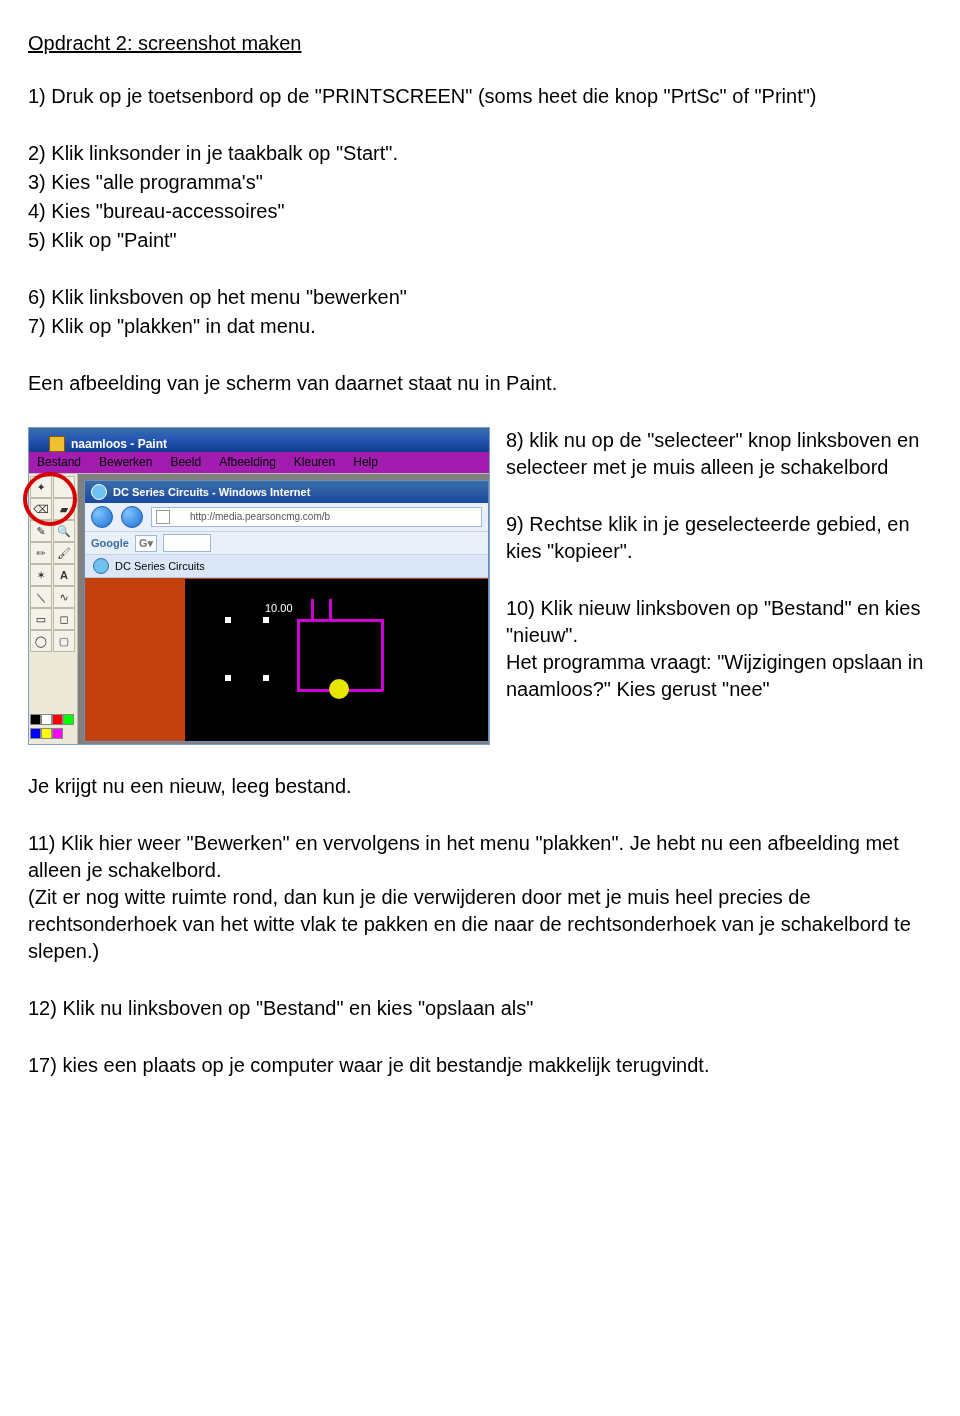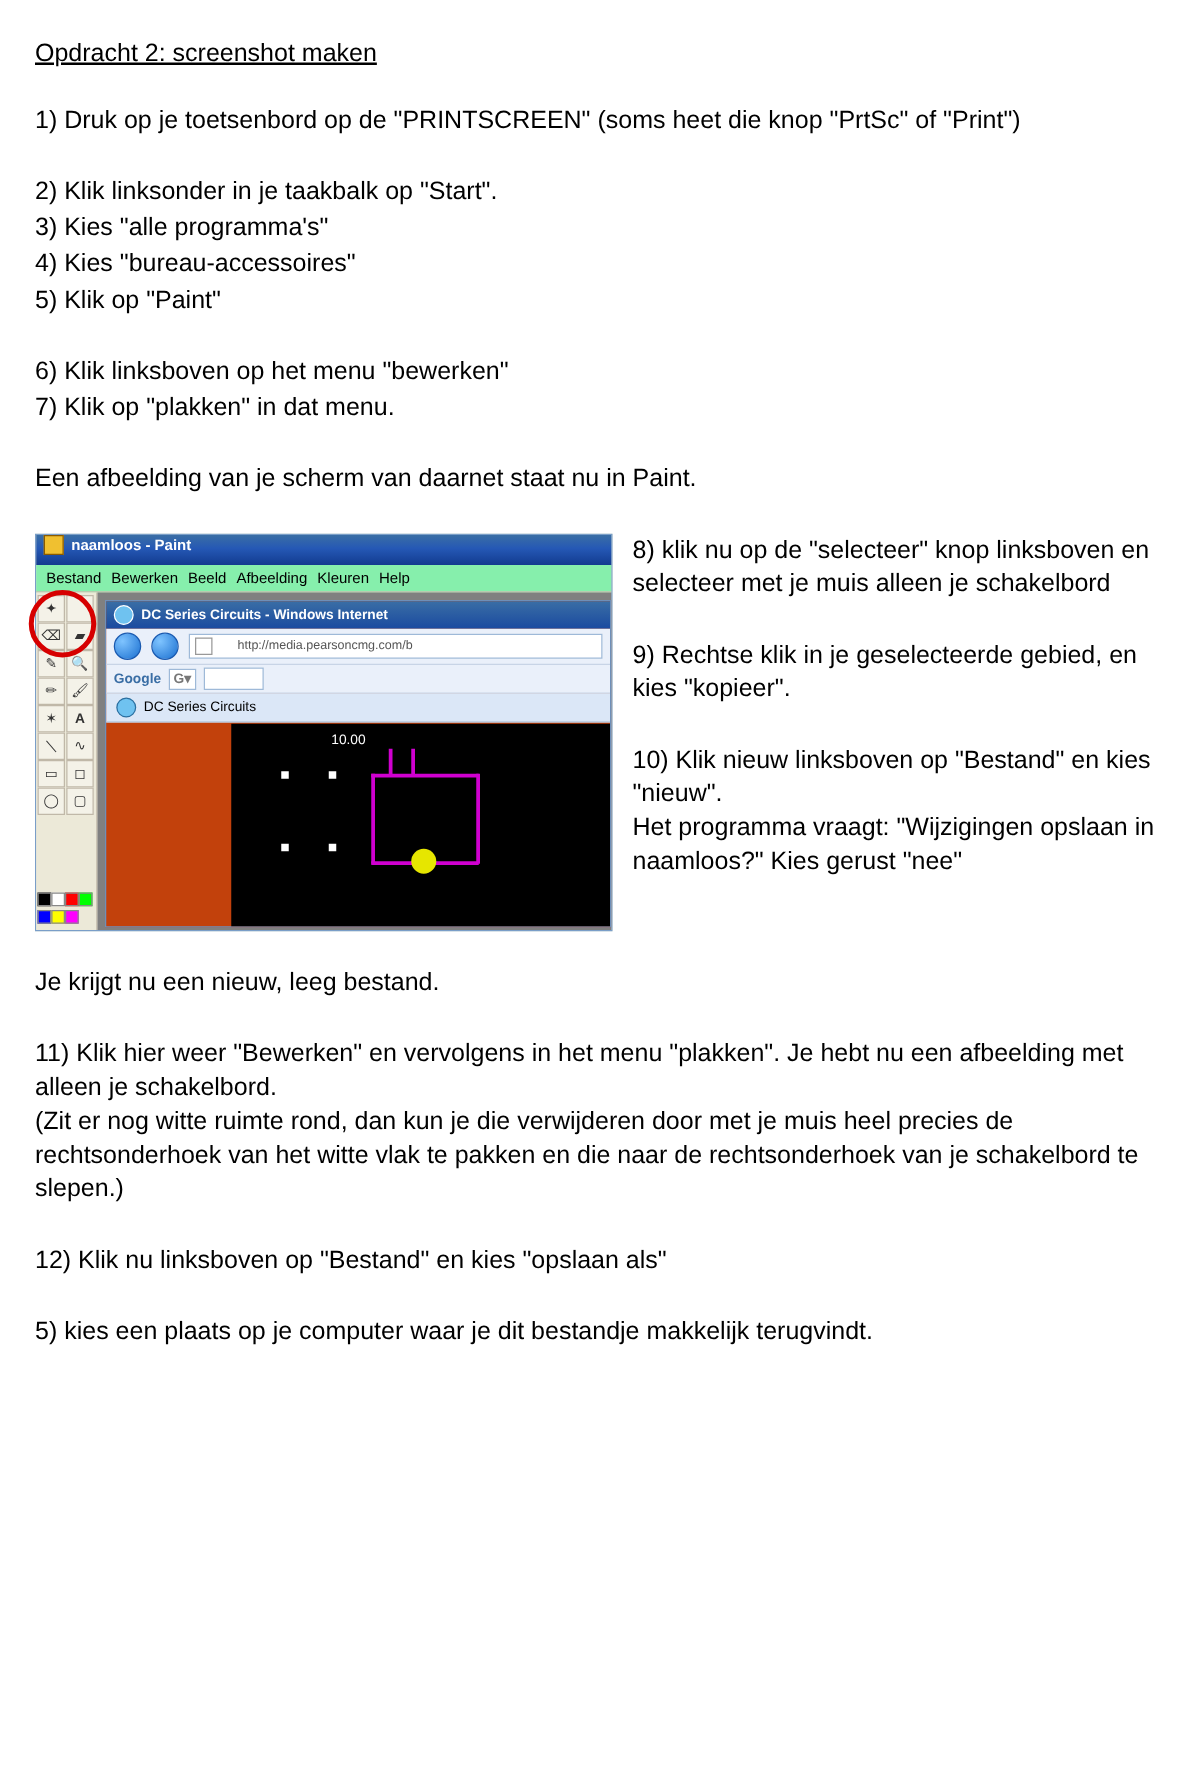--- a/index.html
+++ b/index.html
@@ -8,23 +8,23 @@
   .para{margin:0 0 30px 0}
   .group{margin-bottom:30px}
   .group p{margin:0 0 2px 0}
   .two-col{display:flex;gap:16px;margin-bottom:28px;align-items:flex-start}
   .img-wrap{flex:0 0 460px}
   .side{flex:1}
   .side p{margin:0 0 30px 0}
   .side p:last-child{margin-bottom:0}
   
   .paint{width:460px;border:1px solid #7a9ec8;font-family:Tahoma,Verdana,sans-serif;font-size:12px;background:#ece9d8}
-  .titlebar{height:24px;background:linear-gradient(180deg,#3a6ea5 0%,#2558b5 45%,#123b8f 100%);color:#fff;display:flex;align-items:flex-start;gap:6px;padding:0 6px;font-weight:bold}
+  .titlebar{height:24px;background:linear-gradient(180deg,#3a6ea5 0%,#2558b5 45%,#123b8f 100%);color:#fff;display:flex;align-items:flex-end;gap:6px;padding:0 20px;font-weight:bold}
   .titlebar .ticon{width:14px;height:14px;background:#f0c030;border:1px solid #8a5a00;display:inline-block}
-  .menubar{display:flex;gap:8px;background:#86efac;padding:2px 8px 3px 8px;border-bottom:1px solid #c8c0b0;color:#000}
+  .menubar{display:flex;gap:18px;background:#a21caf;padding:2px 8px 3px 8px;border-bottom:1px solid #c8c0b0;color:#000}
   .paint-body{display:flex;height:270px}
   .toolbox{width:48px;background:#ece9d8;border-right:1px solid #c0b8a8;display:flex;flex-wrap:wrap;align-content:flex-start;position:relative;padding-top:2px}
   .tool{width:22px;height:22px;border:1px solid #c0b8a8;margin:0 0 0 1px;box-sizing:border-box;display:flex;align-items:center;justify-content:center;font-size:11px;background:#f4f2e8;color:#333}
   .redcircle{position:absolute;left:-6px;top:-2px;width:46px;height:46px;border:4px solid #d60000;border-radius:50%;pointer-events:none}
   .canvas-area{flex:1;background:#808080;position:relative;overflow:hidden}
   .browser{position:absolute;left:6px;top:6px;right:0;height:260px;background:#c2410c;border:1px solid #6f8fb8}
   .btitle{height:22px;background:linear-gradient(180deg,#3a6ea5,#1a4aa0);color:#fff;display:flex;align-items:center;padding-left:6px;gap:6px;font-weight:bold;font-size:11px}
   .btitle .eicon{width:14px;height:14px;background:#6fc2f0;border-radius:50%;display:inline-block;border:1px solid #fff}
   .btoolbar{height:28px;background:#eaf0fa;display:flex;align-items:center;padding:0 6px;gap:8px;border-bottom:1px solid #c8d4e6}
   .navbtn{width:20px;height:20px;border-radius:50%;background:radial-gradient(circle at 30% 30%,#7fc4ff,#1a6fd0);border:1px solid #1a5ab0}
@@ -132,21 +132,21 @@
               <div class="btoolbar2">
                 <span style="color:#3a6ea5;font-weight:bold">Google</span>
                 <span style="font-weight:bold;color:#777;border:1px solid #9eb9d8;padding:0 3px;background:#fff"><span>G</span>▾</span>
                 <div class="gbox"></div>
               </div>
               <div class="tab">
                 <span class="eicon2"></span>
                 <span>DC Series Circuits</span>
               </div>
               <div class="blackarea">
-                <span class="value" style="left:80px;top:6px">10.00</span>
+                <span class="value" style="left:80px;top:22px">10.00</span>
                 <div class="dot" style="left:40px;top:38px"></div>
                 <div class="dot" style="left:78px;top:38px"></div>
                 <div class="dot" style="left:40px;top:96px"></div>
                 <div class="dot" style="left:78px;top:96px"></div>
 
                 <div class="seg" style="left:126px;top:20px;width:3px;height:22px"></div>
                 <div class="seg" style="left:144px;top:20px;width:3px;height:22px"></div>
                 <div class="seg" style="left:112px;top:40px;width:86px;height:3px"></div>
                 <div class="seg" style="left:112px;top:40px;width:3px;height:72px"></div>
                 <div class="seg" style="left:196px;top:40px;width:3px;height:72px"></div>
@@ -167,15 +167,15 @@
     </div>
   </div>
 
   <p class="para">Je krijgt nu een nieuw, leeg bestand.</p>
 
   <p class="para" style="white-space:pre-line">11) Klik hier weer "Bewerken" en vervolgens in het menu "plakken". Je hebt nu een afbeelding met alleen je schakelbord.
 (Zit er nog witte ruimte rond, dan kun je die verwijderen door met je muis heel precies de rechtsonderhoek van het witte vlak te pakken en die naar de rechtsonderhoek van je schakelbord te slepen.)</p>
 
   <p class="para">12) Klik nu linksboven op "Bestand" en kies "opslaan als"</p>
 
-  <p class="para">5) kies een plaats op je computer waar je dit bestandje makkelijk terugvindt.</p>
+  <p class="para">17) kies een plaats op je computer waar je dit bestandje makkelijk terugvindt.</p>
 
 </div>
 
 </body></html>

